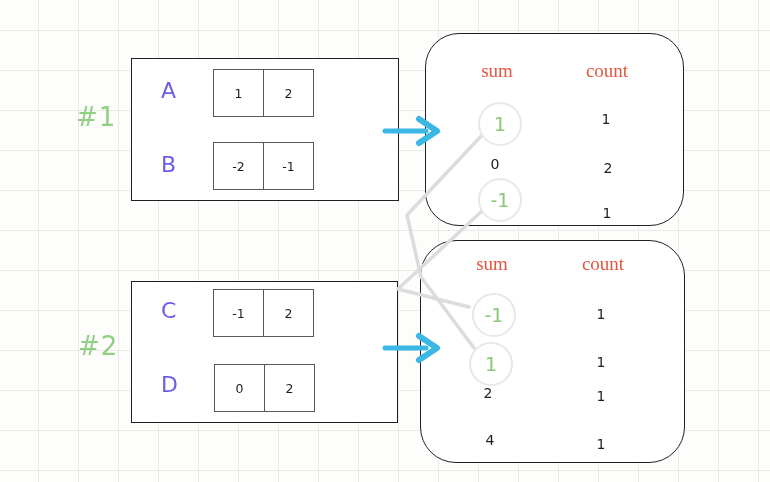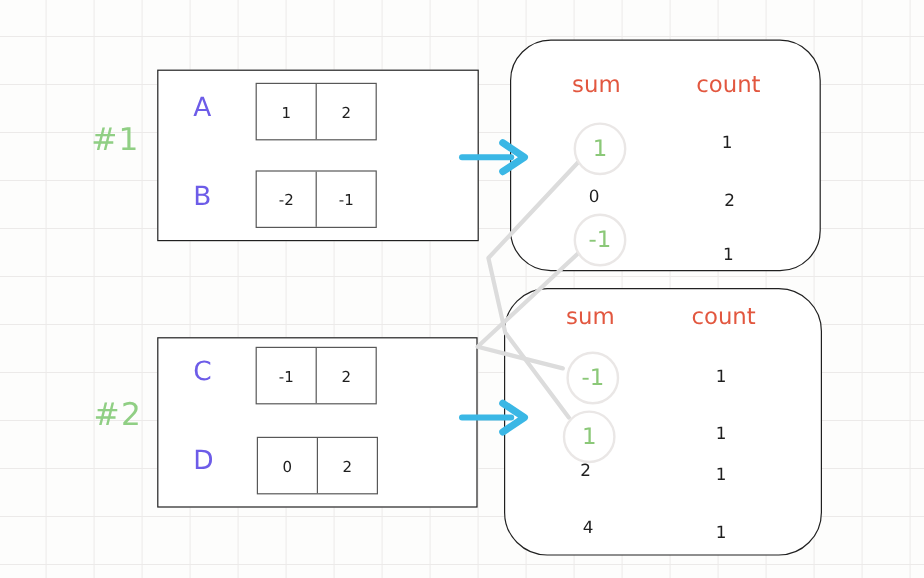--- a/index.html
+++ b/index.html
@@ -18,21 +18,21 @@
 
   .glabel{position:absolute;font-size:26px;color:var(--green-label,#90cf84);z-index:2;letter-spacing:1px;}
   .gbox{position:absolute;background:#fff;border:1.6px solid #202020;}
   .rbox{position:absolute;background:#fff;border:1.6px solid #202020;border-radius:36px;}
 
   .alabel{position:absolute;font-size:22px;color:var(--purple,#6d5ce8);z-index:2;}
   .mtable{position:absolute;display:flex;border:1.7px solid #585858;background:#fff;z-index:2;}
   .mcell{width:49px;height:46px;display:flex;align-items:center;justify-content:center;font-size:12.5px;}
   .mcell:first-child{border-right:1.7px solid #585858;}
 
-  .hdr{position:absolute;width:80px;text-align:center;font-size:19px;color:var(--orange,#e2573f);z-index:2;}
+  .hdr{position:absolute;width:80px;text-align:center;font-size:19px;color:var(--orange,#e2573f);z-index:2;font-family:Liberation Serif, serif;}
   .val{position:absolute;width:60px;height:22px;line-height:22px;text-align:center;font-size:14px;z-index:2;}
   .circle{
     position:absolute;width:40px;height:40px;border-radius:50%;
     border:2px solid #eae7e6;background:#fff;
     display:flex;align-items:center;justify-content:center;
     font-size:19px;color:var(--green-text,#8bc878);z-index:5;
   }
   svg.overlay{position:absolute;left:0;top:0;z-index:4;pointer-events:none;}
   .connector{stroke:var(--connector-gray,#dcdcdc);stroke-width:3.5;fill:none;stroke-linecap:round;stroke-linejoin:round;}
   .arrow-line{stroke:var(--cyan,#3ab7e5);stroke-width:5;fill:none;stroke-linecap:round;}

